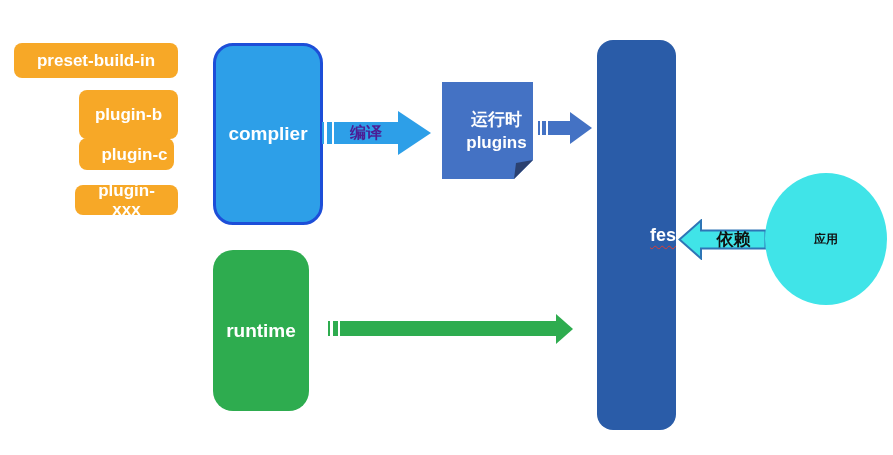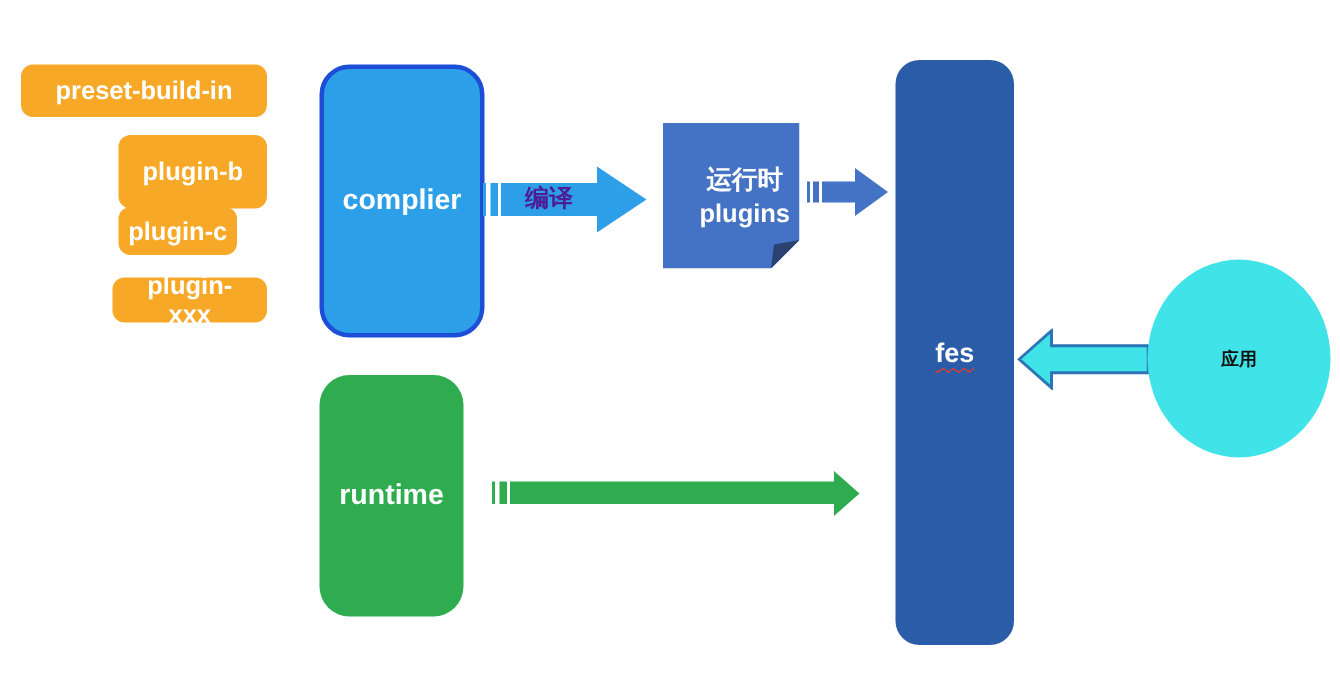--- a/index.html
+++ b/index.html
@@ -22,21 +22,21 @@
     position:absolute;border-radius:20px;
     display:flex;align-items:center;justify-content:center;
     color:#ffffff;font-size:19px;font-weight:bold;
   }
   #complier-node{left:213px;top:43px;width:104px;height:176px;background:#2D9FE8;border:3px solid #1d4ed8;}
   #runtime-node{left:213px;top:250px;width:96px;height:161px;background:#2EAC4F;}
 
   
   #fes-node{
     position:absolute;left:597px;top:40px;width:79px;height:390px;background:#2A5CA8;border-radius:16px;
-    display:flex;align-items:center;justify-content:center;
+    display:flex;align-items:center;justify-content:flex-end;
   }
   #fes-node .lbl{
     color:#ffffff;font-size:18px;font-weight:bold;
     text-decoration-line:underline;text-decoration-style:wavy;text-decoration-color:#e03a2f;
     text-decoration-thickness:1px;text-underline-offset:4px;
   }
 
   
   #runtime-plugins-node{position:absolute;left:442px;top:82px;width:109px;height:97px;}
   #runtime-plugins-node .txt{
@@ -90,21 +90,21 @@
 <body>
 
 <div id="canvas">
 
   <div class="chip" style="left:14px;top:43px;width:164px;height:35px;">
     <span>preset-build-in</span>
   </div>
   <div class="chip" style="left:79px;top:90px;width:99px;height:49px;">
     <span>plugin-b</span>
   </div>
-  <div class="chip" style="left:79px;top:138px;width:79px;height:32px;">
+  <div class="chip" style="left:79px;top:138px;width:79px;height:32px;padding-left:16px;">
     <span>plugin-c</span>
   </div>
   <div class="chip" style="left:75px;top:185px;width:103px;height:30px;">
     <span class="wrap">plugin-xxx</span>
   </div>
 
   <div class="bignode" id="complier-node">
     <span>complier</span>
   </div>
 
@@ -146,19 +146,20 @@
     <div class="stripe s1"></div>
     <div class="stripe s2"></div>
     <div class="body"></div>
     <div class="head"></div>
   </div>
 
   <div id="depend-arrow">
     <svg width="89" height="41" viewBox="0 0 89 41">
       <polygon points="1.5,20.5 23,1.5 23,11.5 87.5,11.5 87.5,29.5 23,29.5 23,39.5" fill="#40E4E8" stroke="#2E75B6" stroke-width="2"></polygon>
     </svg>
+    <div class="lbl">依赖</div>
   </div>
 
   <div id="app-ellipse">
     <span>应用</span>
   </div>
 
 </div>
 
 </body></html>

